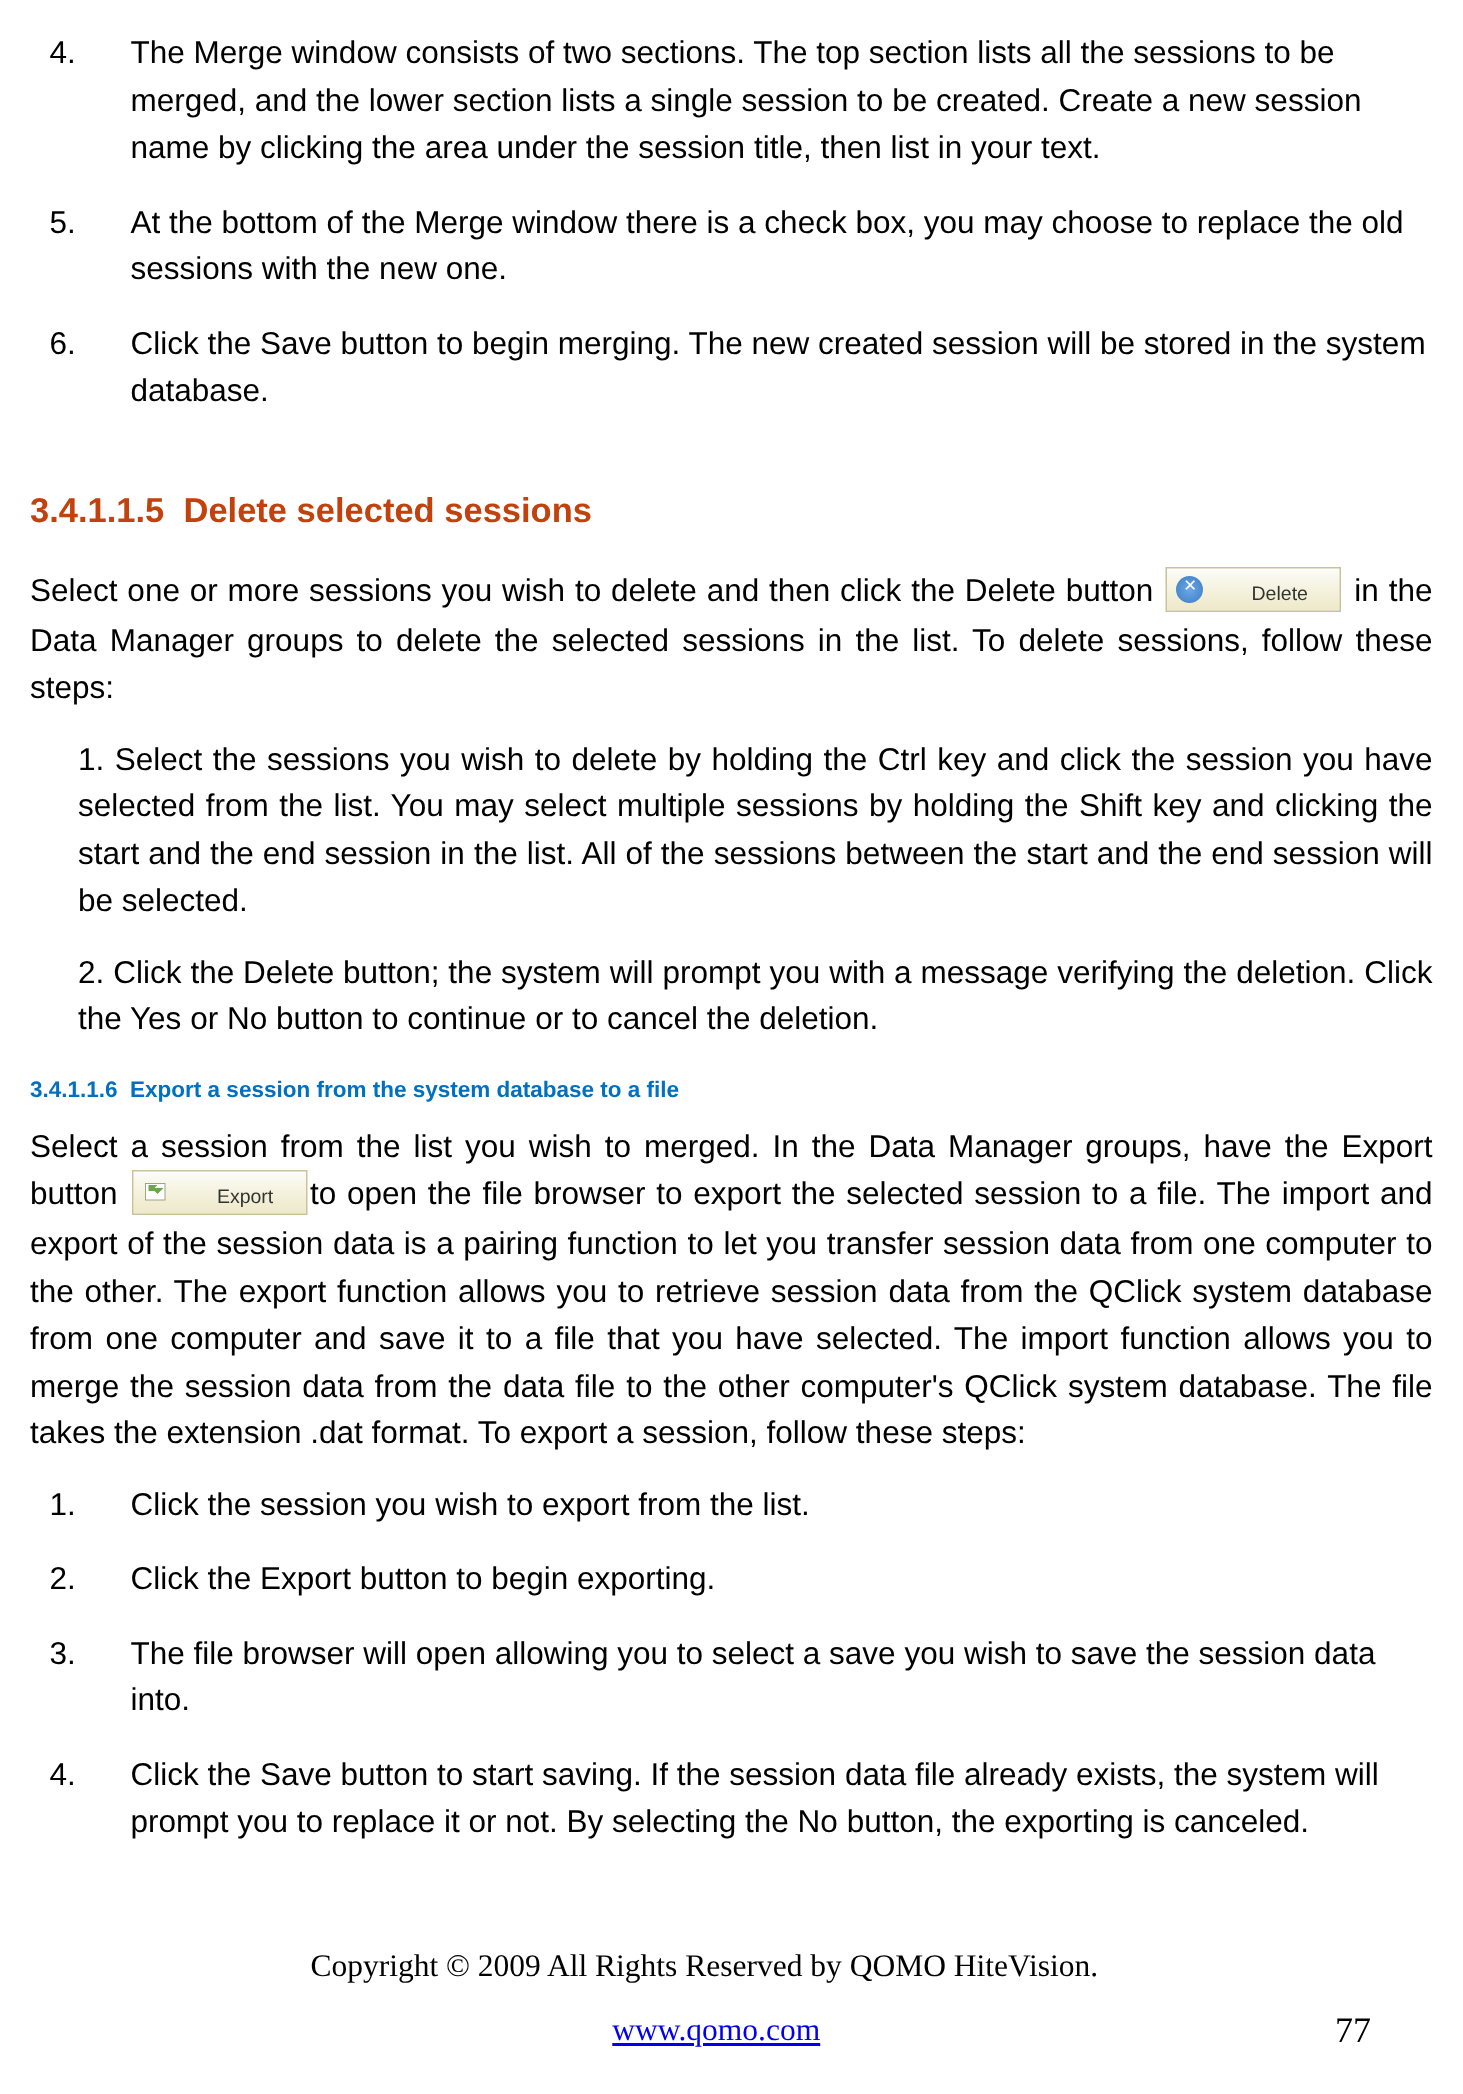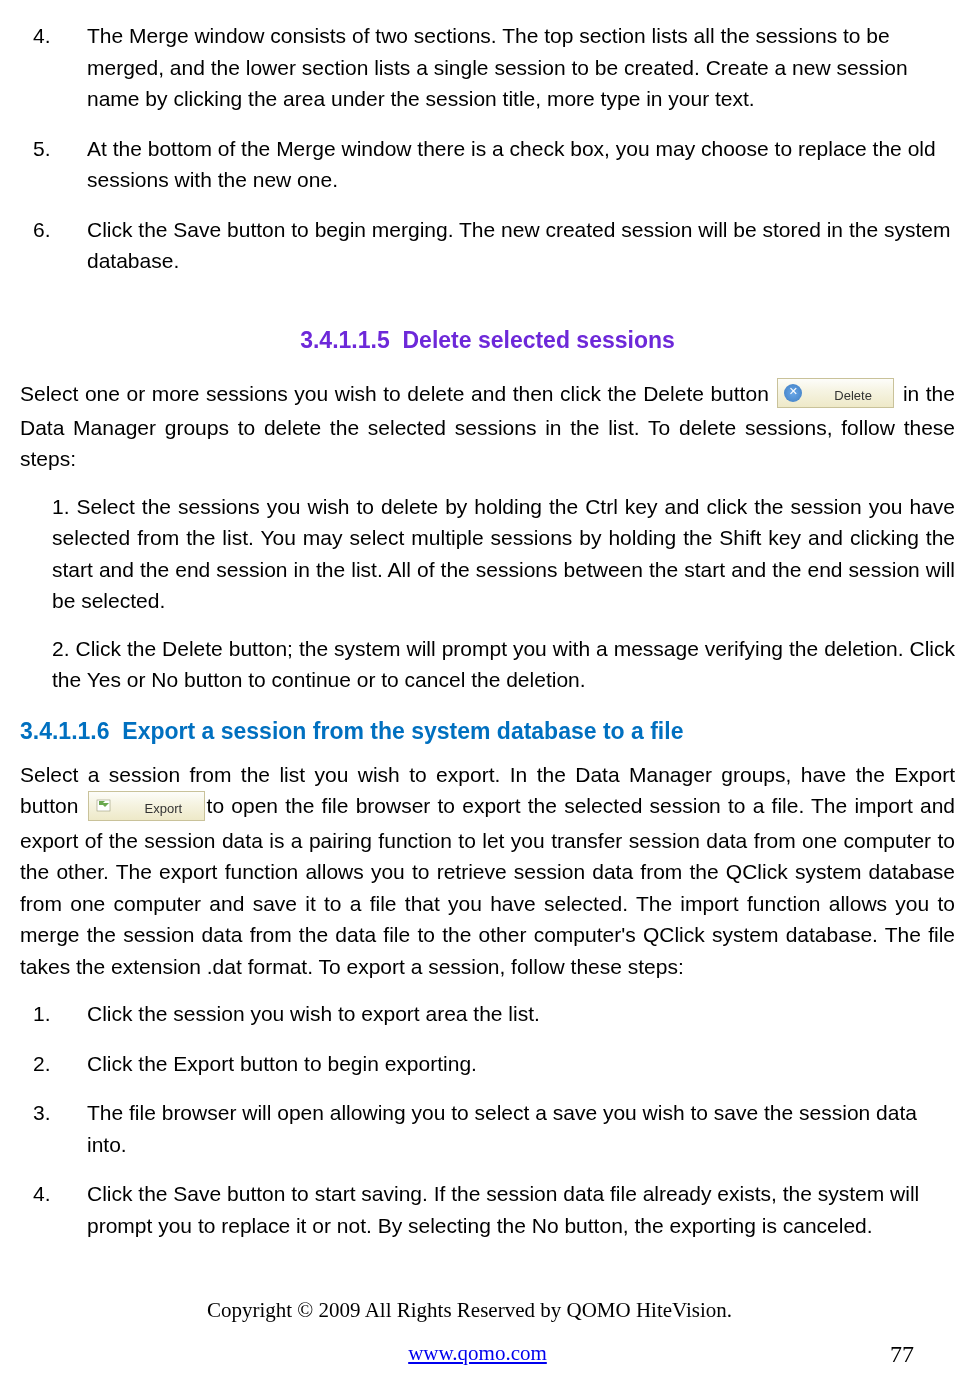--- a/index.html
+++ b/index.html
@@ -25,31 +25,30 @@
     }
     .ol-num {
       width: 54px;
       padding-left: 13px;
       flex-shrink: 0;
     }
     .ol-text {
       flex: 1;
     }
     .heading {
-      color: #6d28d9;
+      color: #c2410c;
       font-weight: bold;
       font-size: 23px;
       margin-top: 50px;
       margin-bottom: 24px;
-      text-align: center;
     }
     .heading2 {
       color: #0070C0;
       font-weight: bold;
-      font-size: 23px;
+      font-size: 15px;
       margin-top: 22px;
       margin-bottom: 14px;
     }
     .body-p {
       font-size: 21px;
       line-height: 1.5;
       text-align: justify;
       margin-bottom: 16px;
     }
     .body-p-indent {
@@ -128,21 +127,21 @@
     }
   </style>
 </head>
 <body>
 
 <div class="page">
 
   <div class="ol-item">
     <div class="ol-num">4.</div>
     <div class="ol-text">
-      <span>The </span><span class="bold">Merge</span><span> window consists of two sections. The top section lists all the sessions to be merged, and the lower section lists a single session to be created. Create a new session name by clicking the area under the </span><span class="bold">session</span><span> title, more type in your text.</span>
+      <span>The </span><span class="bold">Merge</span><span> window consists of two sections. The top section lists all the sessions to be merged, and the lower section lists a single session to be created. Create a new session name by clicking the area under the </span><span class="bold">session</span><span> title, then list in your text.</span>
     </div>
   </div>
 
   <div class="ol-item">
     <div class="ol-num">5.</div>
     <div class="ol-text">
       <span>At the bottom of the </span><span class="bold">Merge</span><span> window there is a check box, you may choose to replace the old sessions with the new one.</span>
     </div>
   </div>
 
@@ -167,29 +166,29 @@
 
   <div class="body-p-indent">
     <span>2. </span><span>Click the </span><span class="bold">Delete</span><span> button; the system will prompt you with a message verifying the deletion. Click the </span><span class="bold">Yes</span><span> or </span><span class="bold">No</span><span> button to continue or to cancel the deletion.</span>
   </div>
 
   <div class="heading2">
     <span>3.4.1.1.6</span>&nbsp;&nbsp;<span>Export a session from the system database to a file</span>
   </div>
 
   <div class="body-p">
-    <span>Select a session from the list you wish to export. In the </span><span class="bold">Data Manager</span><span> groups, have the </span><span class="bold">Export</span><span> button </span><span class="btn-img"><span class="icon exp-icon"><svg width="18" height="16" viewBox="0 0 18 16">
+    <span>Select a session from the list you wish to merged. In the </span><span class="bold">Data Manager</span><span> groups, have the </span><span class="bold">Export</span><span> button </span><span class="btn-img"><span class="icon exp-icon"><svg width="18" height="16" viewBox="0 0 18 16">
             <rect x="2" y="3" width="13" height="11" fill="#fff" stroke="#9a9a7a" stroke-width="0.6"></rect>
             <path d="M4 4 L10 4 L8 6 L14 6 L10 10 L8 8 L4 8 Z" fill="#6aa84f"></path>
           </svg></span><span class="btn-label">Export</span></span><span>to open the file browser to export the selected session to a file. The import and export of the session data is a pairing function to let you transfer session data from one computer to the other. The export function allows you to retrieve session data from the QClick system database from one computer and save it to a file that you have selected. The import function allows you to merge the session data from the data file to the other computer's QClick system database. The file takes the extension .dat format. To export a session, follow these steps:</span>
   </div>
 
   <div class="ol-item">
     <div class="ol-num">1.</div>
-    <div class="ol-text">Click the session you wish to export area the list.</div>
+    <div class="ol-text">Click the session you wish to export from the list.</div>
   </div>
 
   <div class="ol-item">
     <div class="ol-num">2.</div>
     <div class="ol-text">
       <span>Click the </span><span class="bold">Export</span><span> button to begin exporting.</span>
     </div>
   </div>
 
   <div class="ol-item">

